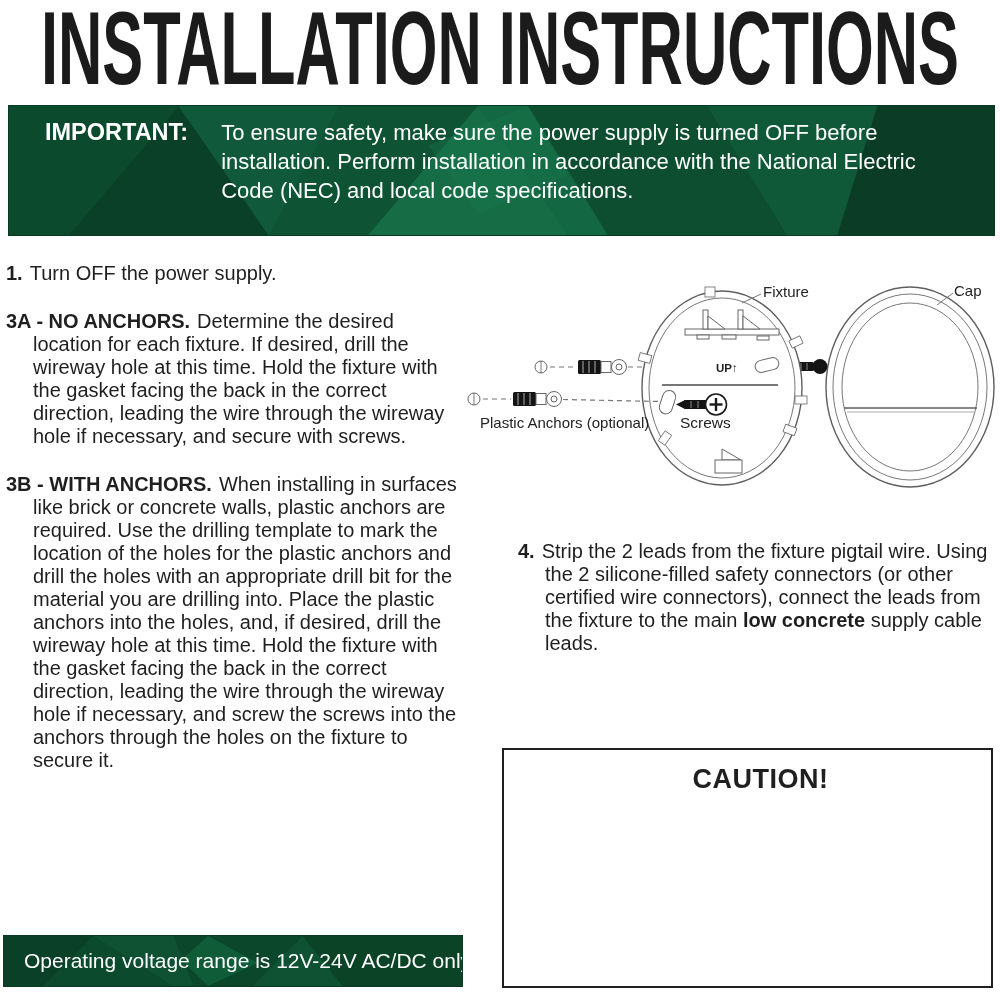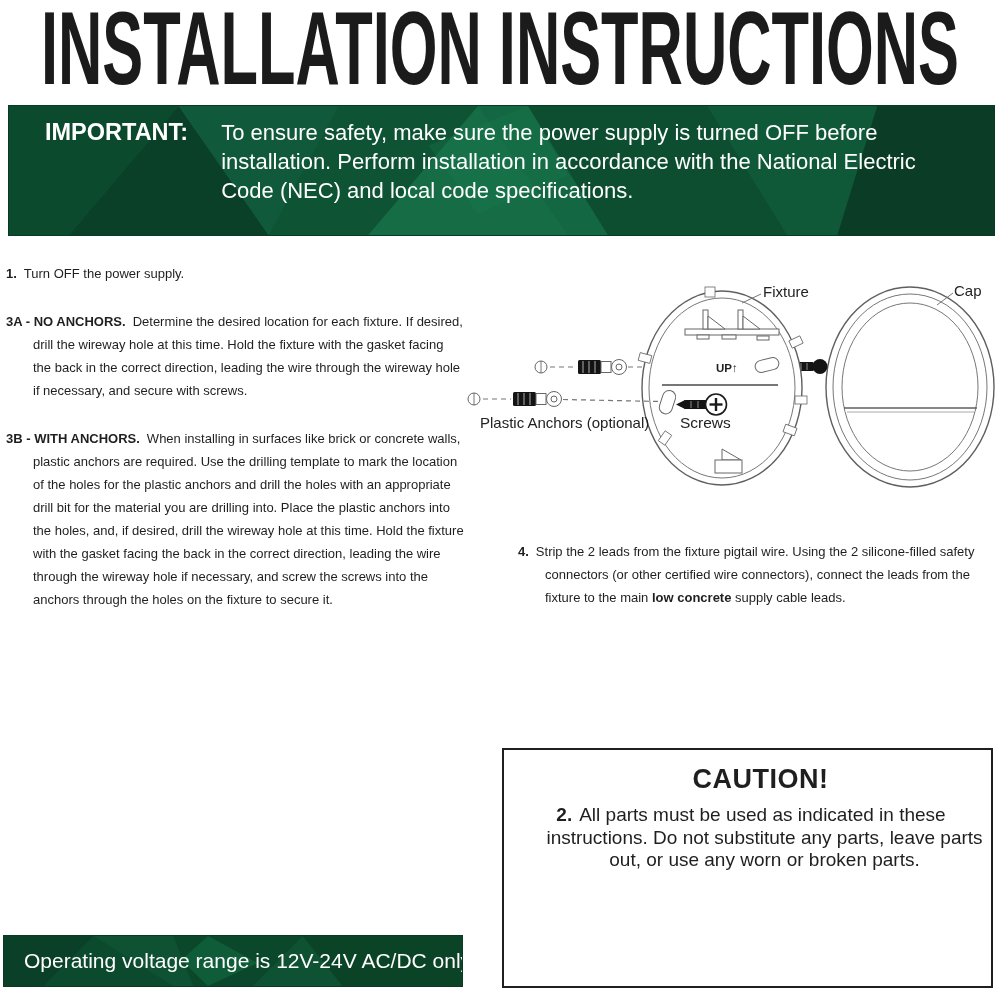--- a/index.html
+++ b/index.html
@@ -19,21 +19,21 @@
   .banner-inner{
     position:relative;display:flex;align-items:flex-start;
     padding:12px 0 0 36px;color:#ffffff;gap:24px;
   }
   .banner-label{font-weight:bold;font-size:23.5px;line-height:29px;margin-right:9px;white-space:nowrap;}
   .banner-text{font-size:22px;line-height:29px;width:732px;}
   
   .col-left{position:absolute;left:6px;top:262px;width:458px;}
   .col-right{position:absolute;left:518px;top:540px;width:478px;}
   .step{
-    margin:0 0 25px 0;font-size:13px;line-height:23px;
+    margin:0 0 25px 0;font-size:20px;line-height:23px;
     padding-left:27px;text-indent:-27px;
   }
   .step .num{font-weight:bold;margin-right:7px;}
   .step .bold{font-weight:bold;}
   
   .diagram{position:absolute;left:460px;top:280px;}
   .diagram text{font-family:"Liberation Sans", sans-serif;fill:#222;}
   .dlabel{font-size:15px;}
   .dlabel-small{font-size:15.5px;}
   .dup{font-size:11.5px;font-weight:bold;fill:#333;}
@@ -211,21 +211,20 @@
     <text class="dup" x="256" y="92">UP↑</text>
   </svg>
 
   <div class="col-right">
     <p class="step"><b class="num">4.</b><span>Strip the 2 leads from the fixture pigtail wire. Using the 2 silicone-filled safety connectors (or other certified wire connectors), connect the leads from the fixture to the main </span><b class="bold">low concrete</b><span> supply cable leads.</span></p>
   </div>
 
   <div class="caution">
     <div class="caution-title">CAUTION!</div>
     <div class="caution-items">
-      <p class="citem"><b class="num">2.</b><span>All parts must be used as indicated in these instructions. Do not substitute any parts, leave parts out, or use any worn or broken parts.</span></p>
     </div>
   </div>
 
   <div class="footer">
     <svg class="pattern" viewBox="0 0 460 52" preserveAspectRatio="none" aria-hidden="true">
       <rect width="460" height="52" fill="var(--footer-green,#0e5133)"></rect>
       <polygon points="0,0 90,0 40,52 0,52" fill="#0a3f28"></polygon>
       <polygon points="90,0 40,52 170,52" fill="#0c4a2e"></polygon>
       <polygon points="170,0 300,0 250,52 190,52" fill="#0b4629" opacity="0.8"></polygon>
       <polygon points="300,0 460,0 460,52 340,52" fill="#0b4327"></polygon>

